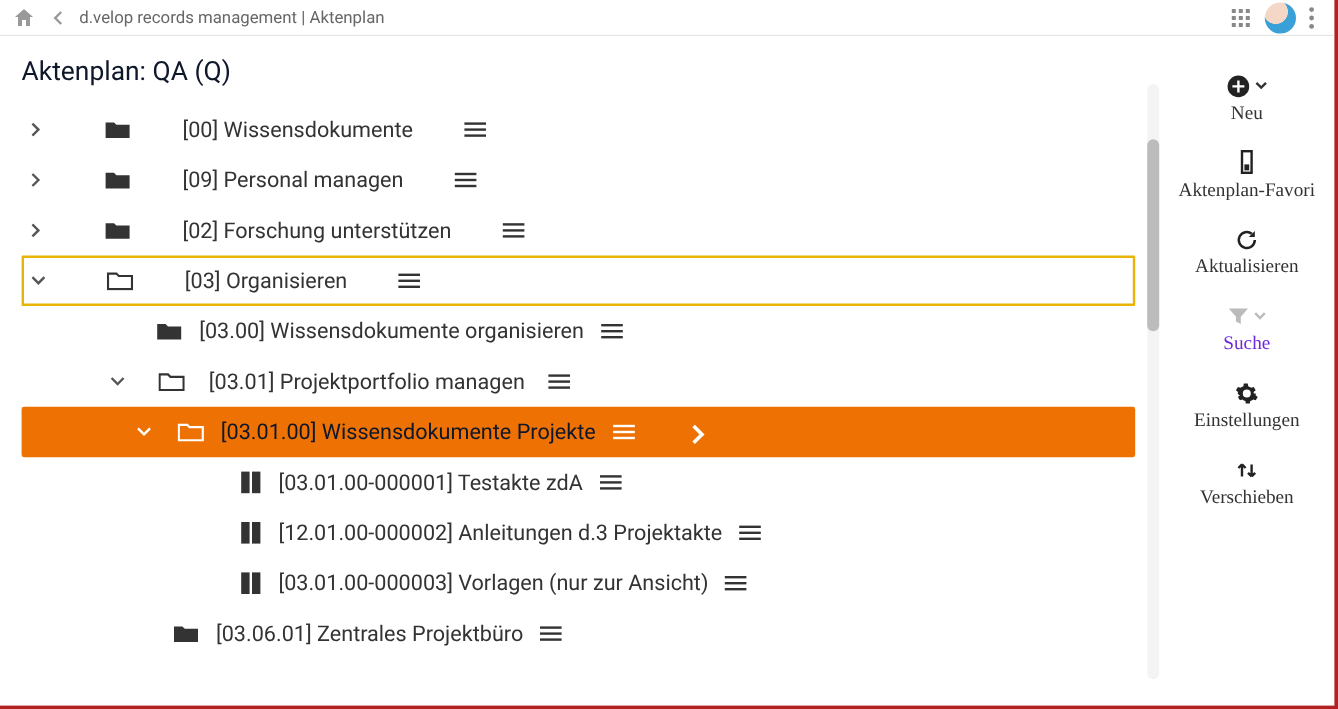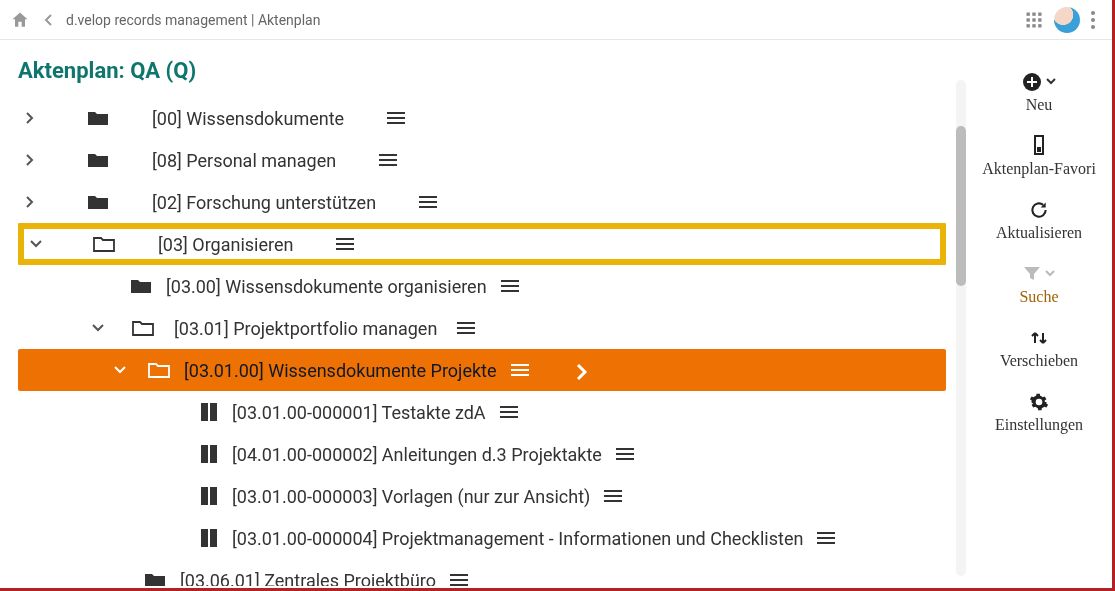--- a/index.html
+++ b/index.html
@@ -1,63 +1,63 @@
 <!DOCTYPE html>
 <html><head>
 <meta charset="utf-8">
 <style>
   * { box-sizing: border-box; }
   html, body { margin: 0; padding: 0; font-family: "Segoe UI", Roboto, Arial, sans-serif; background: #fff; color: #333; }
   body { width: 1115px; height: 591px; position: relative; border-right: 3px solid #b22222; border-bottom: 3px solid #b22222; overflow: hidden; }
 
   
-  .topbar { height: 40px; display: flex; align-items: center; padding: 0 10px; border-bottom: 1px solid #e6e6e6; color: #666; font-size: 14px; }
+  .topbar { height: 30px; display: flex; align-items: center; padding: 0 10px; border-bottom: 1px solid #e6e6e6; color: #666; font-size: 14px; }
   .topbar .home { color: #999; }
   .topbar .back { margin: 0 12px 0 14px; color: #999; font-size: 16px; }
   .breadcrumb { color: #666; }
   .spacer { flex: 1; }
   .topbar .apps, .topbar .more { color: #888; padding: 0 6px; }
   .avatar { width: 26px; height: 26px; border-radius: 50%; background: radial-gradient(circle at 35% 30%, #f4d7c6 0 40%, #3aa0d8 42% 100%); margin: 0 4px; }
 
   .content-row { display: flex; height: calc(100% - 42px); }
   .main { flex: 1; padding: 18px 10px 0 18px; overflow: hidden; position: relative; }
   .scrollbar { width: 10px; position: relative; }
   .scrollbar .track { position: absolute; top: 40px; bottom: 10px; left: 0; right: 0; background: #f4f4f4; border-radius: 5px; }
   .scrollbar .thumb { position: absolute; top: 86px; height: 160px; left: 0; right: 0; background: #bcbcbc; border-radius: 5px; }
   .scrollbar .arrow { position: absolute; left: 0; right: 0; text-align: center; font-size: 10px; color: #999; }
   .scrollbar .arrow.top { top: 40px; }
 
-  .title { font-size: 22px; font-weight: 700; margin: 0 0 14px 0; color: #0f766e; }
+  .title { font-size: 22px; font-weight: 400; margin: 0 0 14px 0; color: #0f172a; }
 
   .tree { font-size: 18px; }
   .row { display: flex; align-items: center; height: 42px; gap: 14px; padding-left: 6px; }
   .indent-0 { padding-left: 6px; gap: 43px; }
   .indent-1 { padding-left: 78px; }
   .indent-2 { padding-left: 74px; gap: 20px; }
   .indent-3 { padding-left: 96px; }
   .indent-4 { padding-left: 182px; text-align: right; }
   .indent-5 { padding-left: 126px; }
 
   .toggle { width: 20px; text-align: center; color: #555; }
   .ico-folder-filled { width: 22px; height: 16px; display: inline-block; }
   .ico-folder-outline { width: 22px; height: 16px; display: inline-block; }
   .ico-file { width: 18px; height: 20px; display: inline-block; }
   .hamburger { width: 20px; display: inline-flex; flex-direction: column; gap: 3px; }
   .hamburger span { height: 2px; background: #333; width: 18px; }
   .row.sel .hamburger span { background: #fff; }
   .ico-chevron-big { width: 14px; height: 14px; }
 
-  .row.outlined { border: 6px solid #eab308; border-radius: 1px; }
+  .row.outlined { border: 2px solid #eab308; border-radius: 1px; }
   .row.sel { background: #ee7203; color: #0f172a; border-radius: 2px; }
   .row.sel .toggle { color: #fff; }
 
   
   .rail { width: 146px; padding-top: 30px; display: flex; flex-direction: column; align-items: center; gap: 20px; overflow: hidden; font-family: Liberation Serif, serif; }
   .rail-item { text-align: center; font-size: 16px; color: #333; cursor: pointer; }
-  .rail-item.disabled { color: #a16207; }
+  .rail-item.disabled { color: #6d28d9; }
   .rail-item .rico { display: flex; justify-content: center; align-items: center; gap: 4px; height: 24px; }
   .rail-item .rlabel { margin-top: 2px; white-space: nowrap; }
 
   svg { display: block; }
 </style>
 </head>
 <body>
 
 <div class="topbar">
   <span class="home">
@@ -129,21 +129,21 @@
         <span class="toggle">
           <svg width="12" height="12" viewBox="0 0 12 12">
               <path fill="none" stroke="#555" stroke-width="2" d="M3 1l5 5-5 5"></path>
             </svg>
         </span>
         <span class="ico-folder-filled">
           <svg width="22" height="16" viewBox="0 0 22 16">
               <path fill="#333" d="M1 2h7l2 2h11v11H1z"></path>
             </svg>
         </span>
-        <span>[08] Personal managen</span>
+        <span>[09] Personal managen</span>
         <span class="hamburger">
             <span></span>
             <span></span>
             <span></span>
           </span>
       </div>
 
       <div class="row indent-0">
         <span class="toggle">
           <svg width="12" height="12" viewBox="0 0 12 12">
@@ -255,21 +255,21 @@
           </span>
       </div>
 
       <div class="row indent-4">
         <span class="ico-file">
           <svg width="18" height="20" viewBox="0 0 18 20">
               <rect x="1" y="1" width="7" height="18" fill="#333"></rect>
               <rect x="10" y="1" width="7" height="18" fill="#333"></rect>
             </svg>
         </span>
-        <span>[04.01.00-000002] Anleitungen d.3 Projektakte</span>
+        <span>[12.01.00-000002] Anleitungen d.3 Projektakte</span>
         <span class="hamburger">
             <span></span>
             <span></span>
             <span></span>
           </span>
       </div>
 
       <div class="row indent-4">
         <span class="ico-file">
           <svg width="18" height="20" viewBox="0 0 18 20">
@@ -278,34 +278,20 @@
             </svg>
         </span>
         <span>[03.01.00-000003] Vorlagen (nur zur Ansicht)</span>
         <span class="hamburger">
             <span></span>
             <span></span>
             <span></span>
           </span>
       </div>
 
-      <div class="row indent-4">
-        <span class="ico-file">
-          <svg width="18" height="20" viewBox="0 0 18 20">
-              <rect x="1" y="1" width="7" height="18" fill="#333"></rect>
-              <rect x="10" y="1" width="7" height="18" fill="#333"></rect>
-            </svg>
-        </span>
-        <span>[03.01.00-000004] Projektmanagement - Informationen und Checklisten</span>
-        <span class="hamburger">
-            <span></span>
-            <span></span>
-            <span></span>
-          </span>
-      </div>
 
       <div class="row indent-5">
         <span class="ico-folder-filled">
           <svg width="22" height="16" viewBox="0 0 22 16">
               <path fill="#333" d="M1 2h7l2 2h11v11H1z"></path>
             </svg>
         </span>
         <span>[03.06.01] Zentrales Projektbüro</span>
         <span class="hamburger">
             <span></span>
@@ -379,33 +365,33 @@
               <path fill="none" stroke="#bbb" stroke-width="2" d="M1 1l4 4 4-4"></path>
             </svg>
         </span>
       </div>
       <div class="rlabel">Suche</div>
     </div>
 
     <div class="rail-item">
       <div class="rico">
         <span>
+          <svg width="20" height="20" viewBox="0 0 24 24">
+              <path fill="#222" d="M12 8a4 4 0 1 0 0 8 4 4 0 0 0 0-8zm9 4c0 .6-.1 1.1-.2 1.7l2.1 1.6-2 3.4-2.5-.9c-.9.7-1.9 1.3-3 1.6l-.4 2.6h-4l-.4-2.6c-1.1-.3-2.1-.9-3-1.6l-2.5.9-2-3.4 2.1-1.6C3.1 13.1 3 12.6 3 12s.1-1.1.2-1.7L1.1 8.7l2-3.4 2.5.9c.9-.7 1.9-1.3 3-1.6L9 2h4l.4 2.6c1.1.3 2.1.9 3 1.6l2.5-.9 2 3.4-2.1 1.6c.1.6.2 1.1.2 1.7z"></path>
+            </svg>
+        </span>
+      </div>
+      <div class="rlabel">Einstellungen</div>
+    </div>
+
+    <div class="rail-item">
+      <div class="rico">
+        <span>
           <svg width="22" height="18" viewBox="0 0 22 18">
               <path fill="none" stroke="#222" stroke-width="2" d="M7 14V4M7 4l-3 3M7 4l3 3M15 4v10M15 14l-3-3M15 14l3-3"></path>
             </svg>
         </span>
       </div>
       <div class="rlabel">Verschieben</div>
     </div>
 
-    <div class="rail-item">
-      <div class="rico">
-        <span>
-          <svg width="20" height="20" viewBox="0 0 24 24">
-              <path fill="#222" d="M12 8a4 4 0 1 0 0 8 4 4 0 0 0 0-8zm9 4c0 .6-.1 1.1-.2 1.7l2.1 1.6-2 3.4-2.5-.9c-.9.7-1.9 1.3-3 1.6l-.4 2.6h-4l-.4-2.6c-1.1-.3-2.1-.9-3-1.6l-2.5.9-2-3.4 2.1-1.6C3.1 13.1 3 12.6 3 12s.1-1.1.2-1.7L1.1 8.7l2-3.4 2.5.9c.9-.7 1.9-1.3 3-1.6L9 2h4l.4 2.6c1.1.3 2.1.9 3 1.6l2.5-.9 2 3.4-2.1 1.6c.1.6.2 1.1.2 1.7z"></path>
-            </svg>
-        </span>
-      </div>
-      <div class="rlabel">Einstellungen</div>
-    </div>
-
   </div>
 </div>
 
 </body></html>

